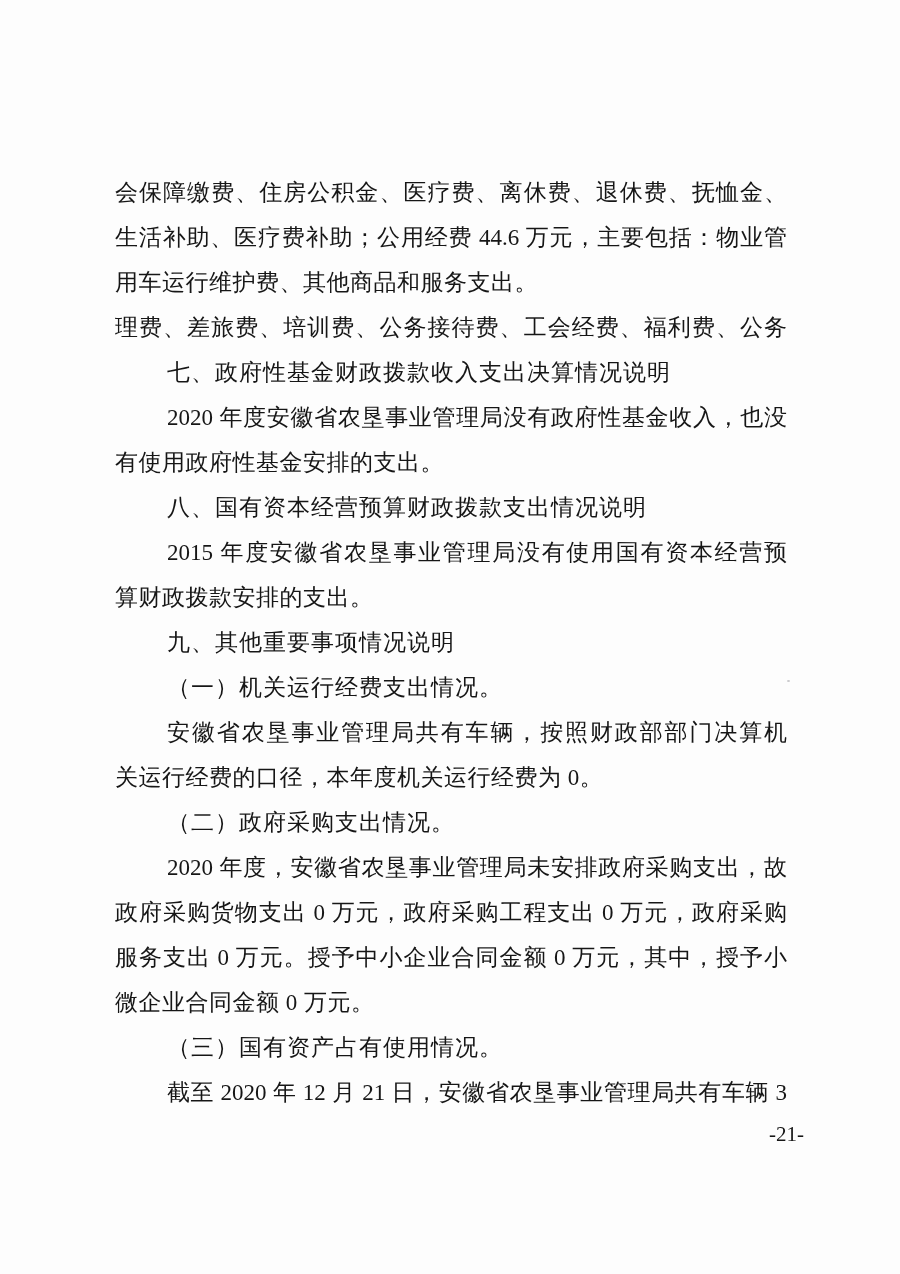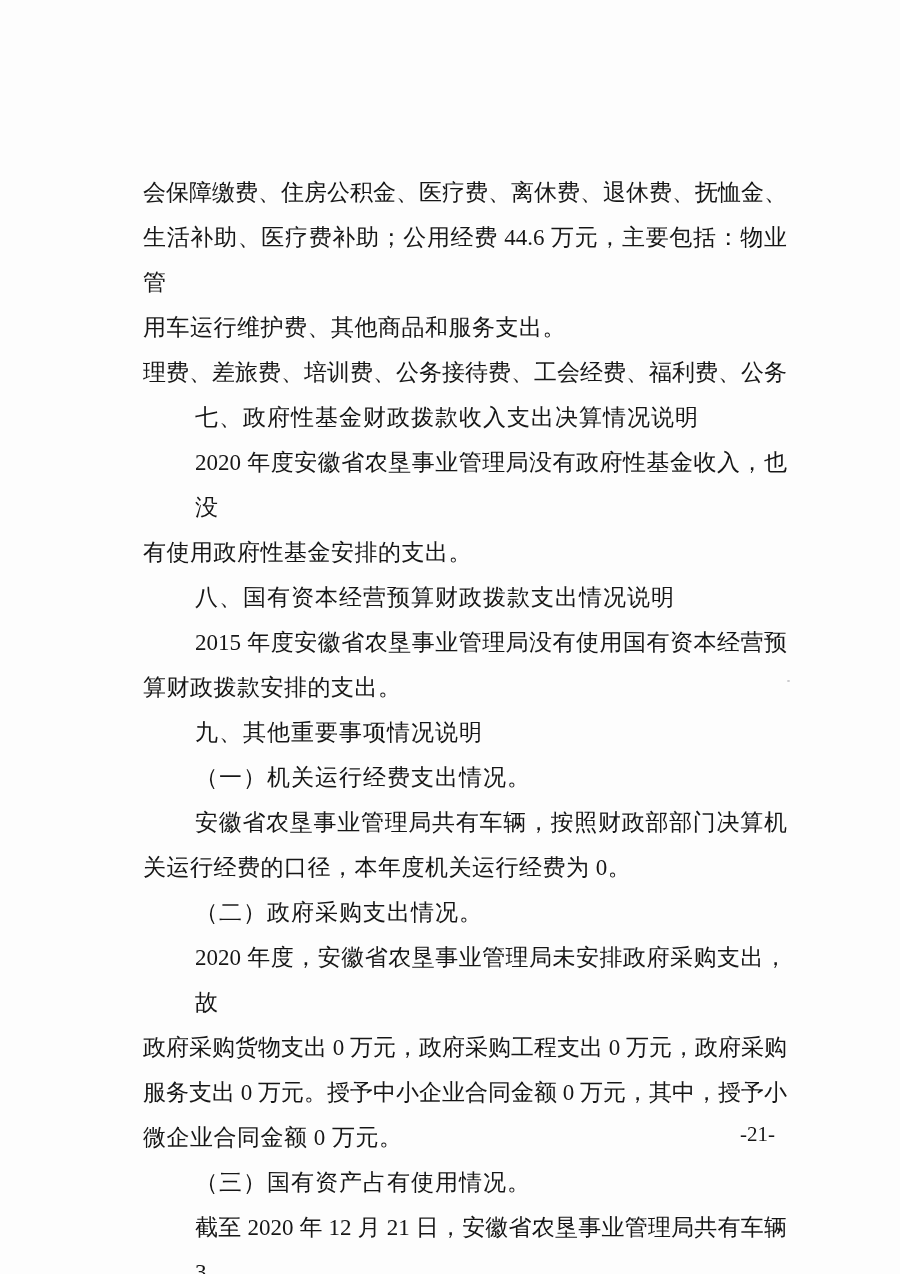--- a/index.html
+++ b/index.html
@@ -18,39 +18,38 @@
     position: absolute;
     left: 115px;
     top: 170px;
     width: 672px;
   }
   .line {
     font-size: 23px;
     line-height: 45px;
     white-space: nowrap;
     letter-spacing: 0.5px;
-    margin-left: 28px;
   }
   .line.fill {
     white-space: normal;
     text-align: justify;
     text-align-last: justify;
     text-justify: inter-character;
     letter-spacing: 0;
   }
   .line.indent { padding-left: 52px; }
   .line.heading, .line.subheading {
     font-family: "Liberation Sans", "DejaVu Sans", sans-serif;
     font-weight: 400;
     letter-spacing: 1px;
   }
   .page-number {
     position: absolute;
     top: 1120px;
-    right: 125px;
+    right: 96px;
     font-size: 21px;
     line-height: 28px;
     font-family: "Liberation Serif", "DejaVu Serif", serif;
     color: #161616;
   }
   .scan-speck {
     position: absolute;
     left: 787px;
     top: 680px;
     width: 3px;

